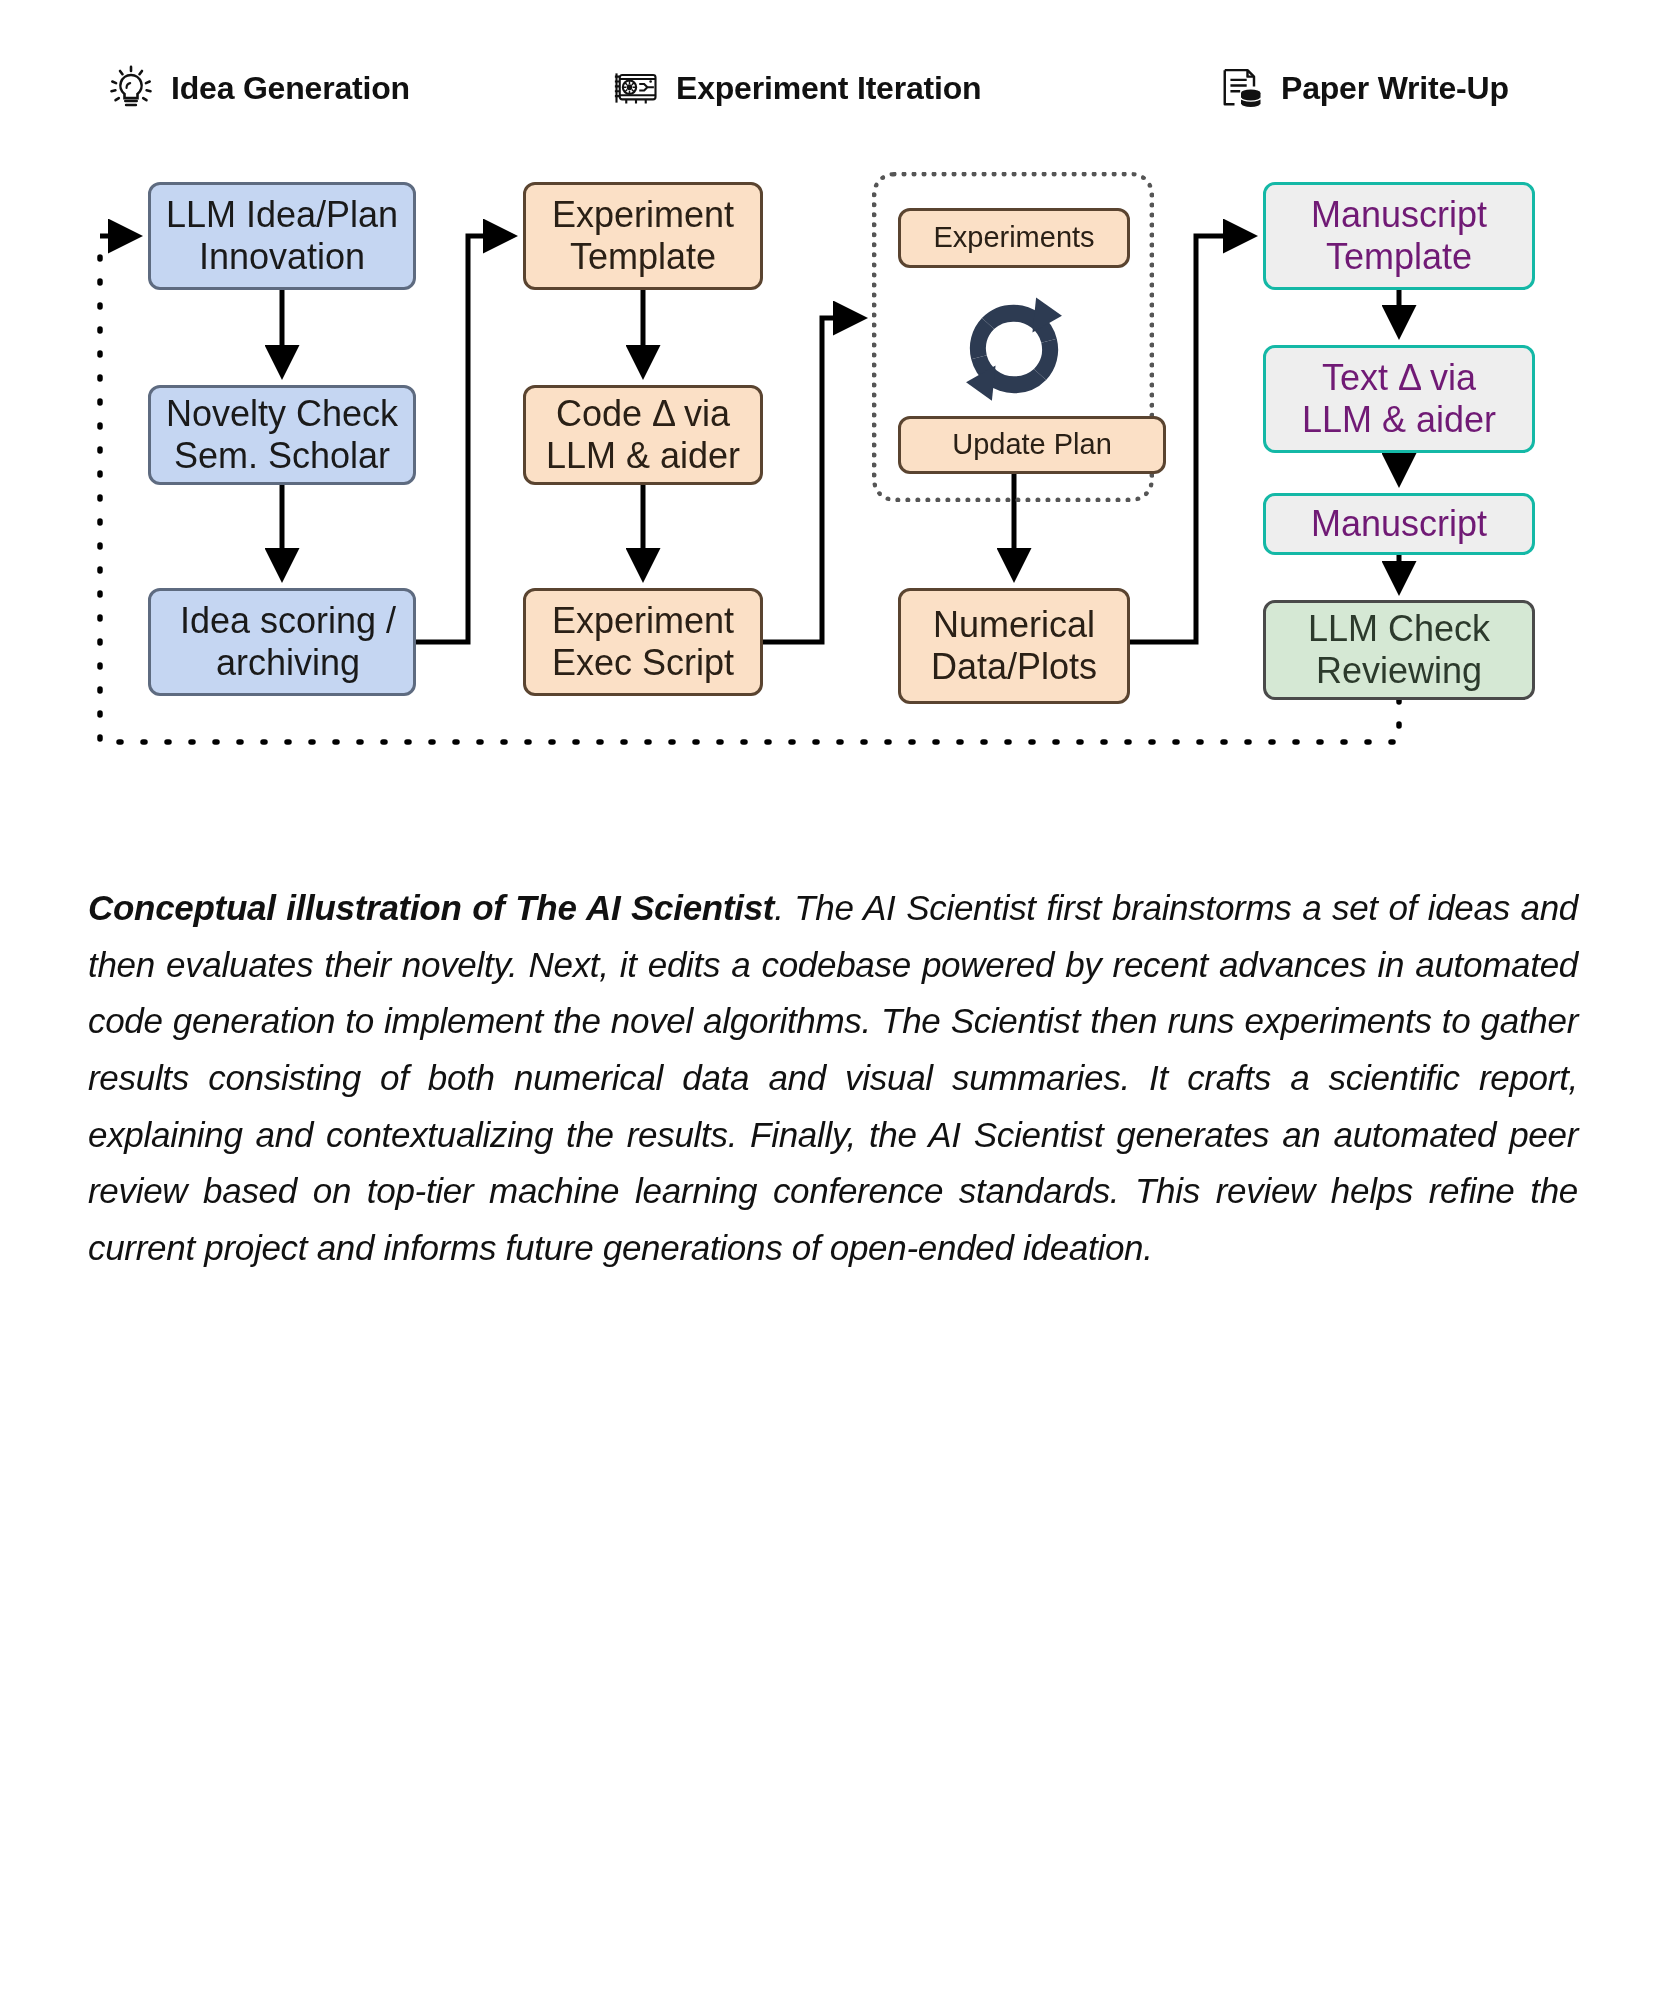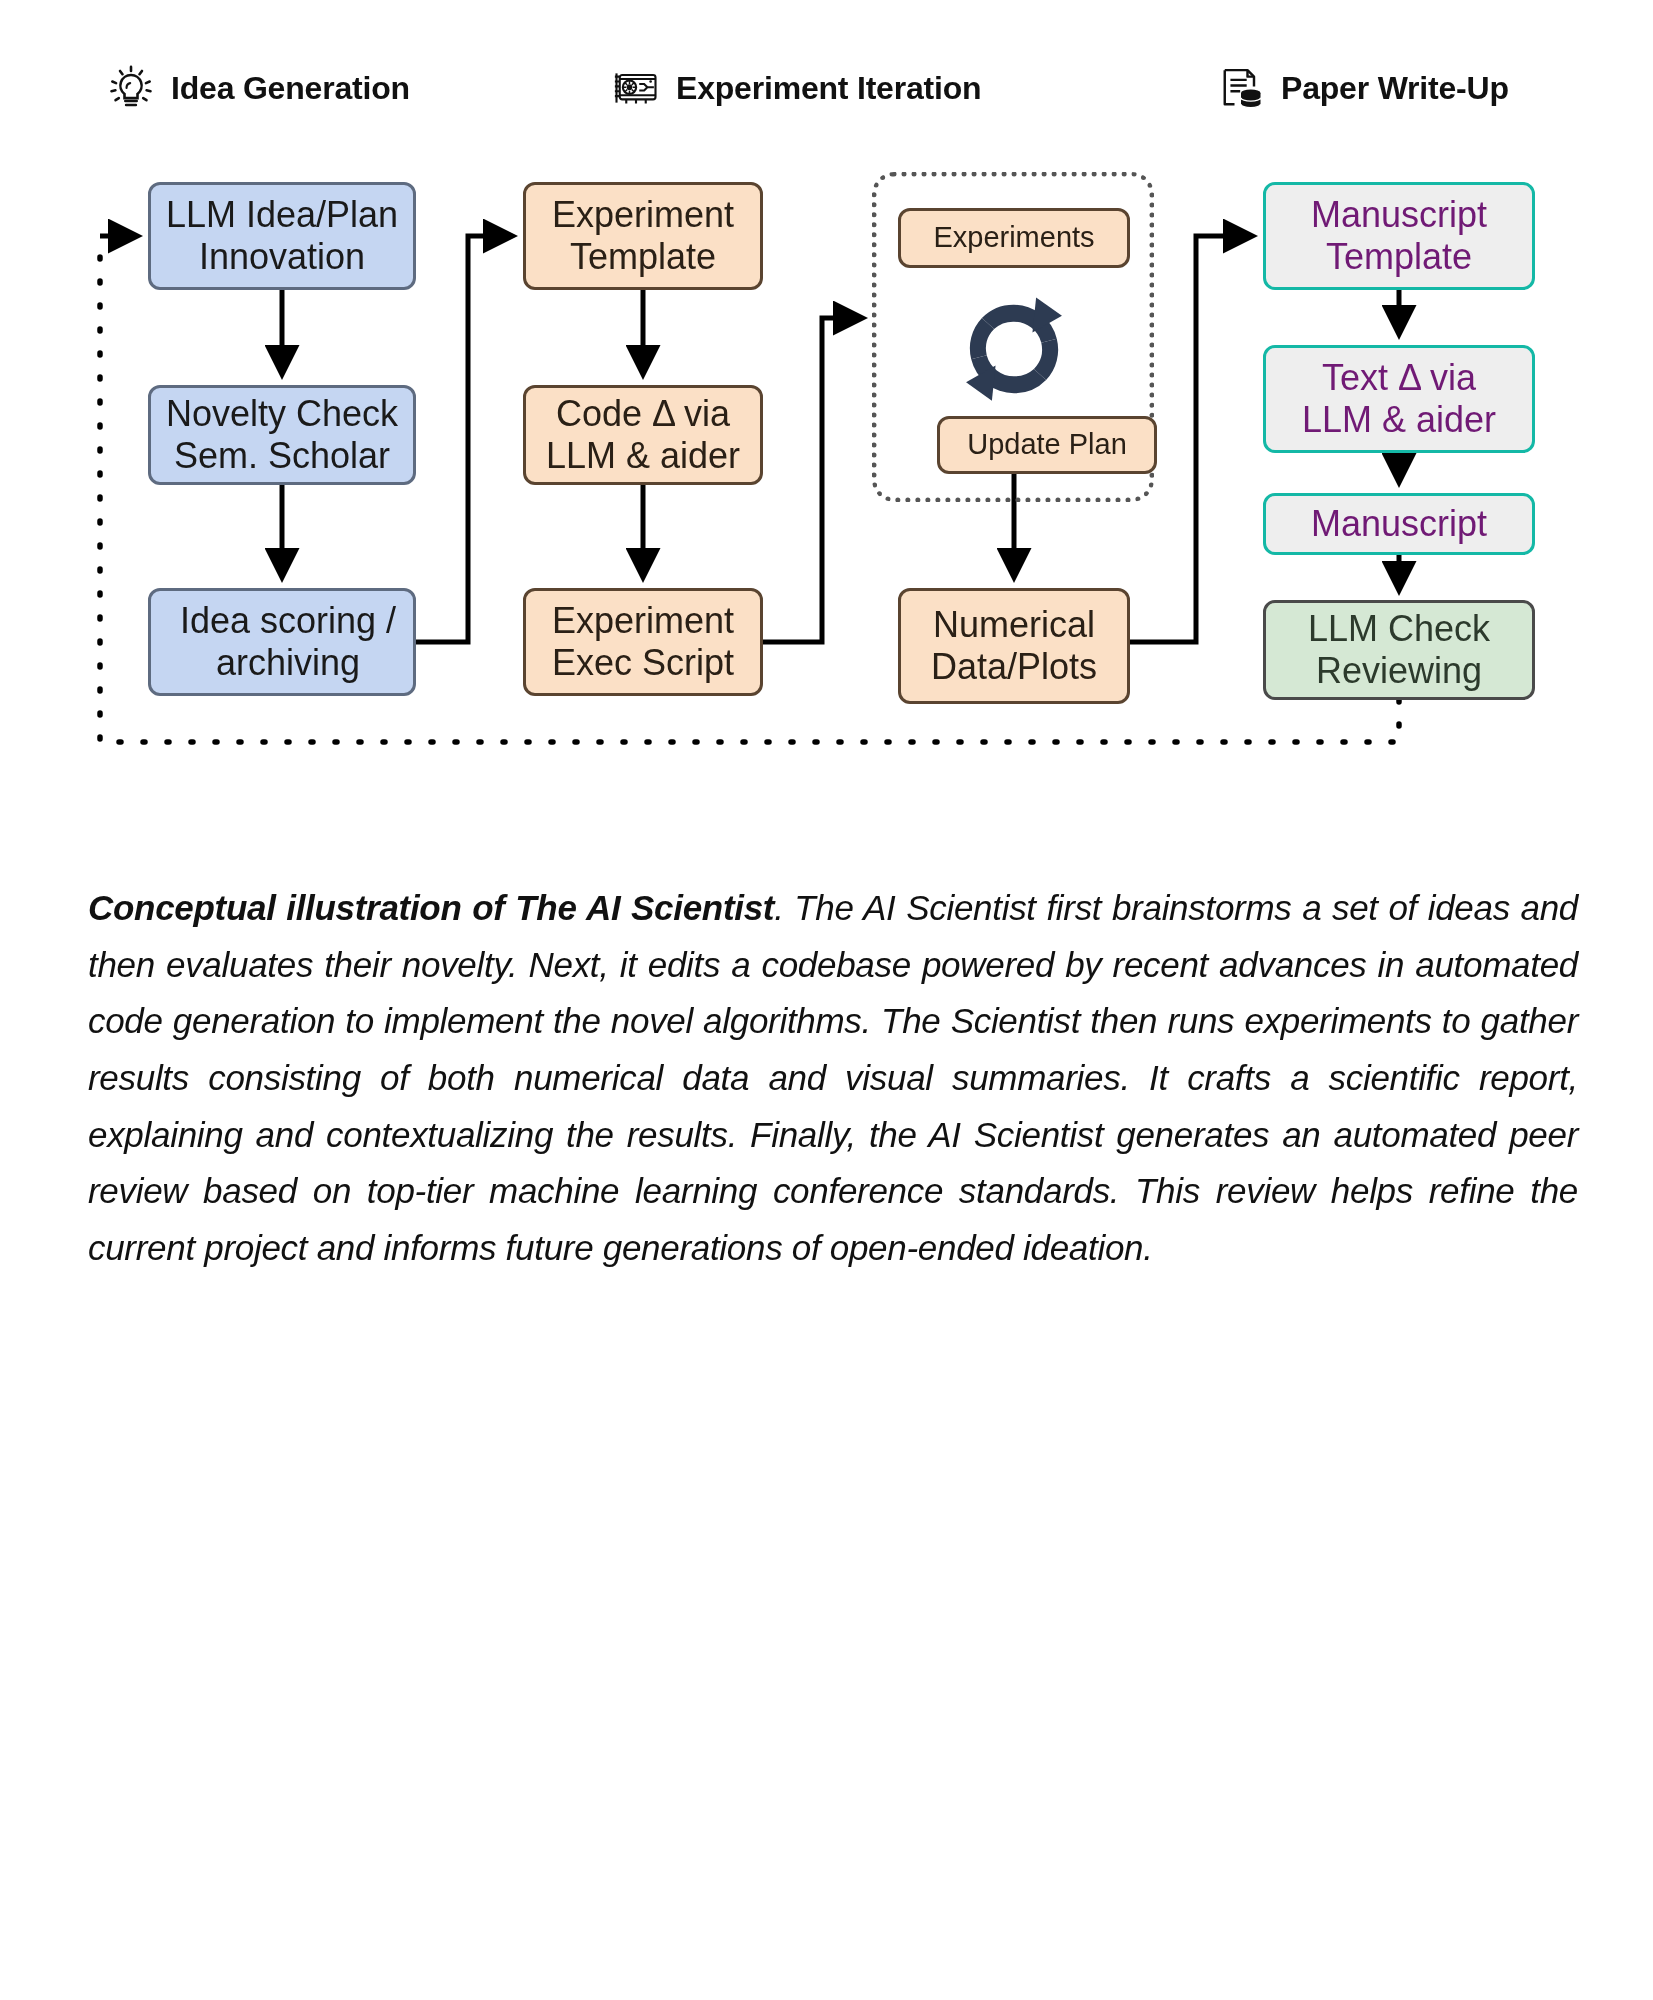--- a/index.html
+++ b/index.html
@@ -91,21 +91,21 @@
   #n-novelty     { left: 148px; top: 385px; width: 268px; height: 100px; }
   #n-idea-score  { left: 148px; top: 588px; width: 268px; height: 108px; padding-left: 20px; }
 
   
   #n-exp-tmpl    { left: 523px; top: 182px; width: 240px; height: 108px; }
   #n-code-delta  { left: 523px; top: 385px; width: 240px; height: 100px; }
   #n-exp-exec    { left: 523px; top: 588px; width: 240px; height: 108px; }
 
   
   #n-experiments { left: 898px; top: 208px; width: 232px; height: 60px; font-size: 29px; }
-  #n-update-plan { left: 898px; top: 416px; width: 220px; height: 58px; font-size: 29px; margin-left: 39px; }
+  #n-update-plan { left: 898px; top: 416px; width: 268px; height: 58px; font-size: 29px; }
   #n-numerical   { left: 898px; top: 588px; width: 232px; height: 116px; }
 
   
   #n-man-tmpl    { left: 1263px; top: 182px; width: 272px; height: 108px; }
   #n-text-delta  { left: 1263px; top: 345px; width: 272px; height: 108px; }
   #n-manuscript  { left: 1263px; top: 493px; width: 272px; height: 62px; }
   #n-llm-review  { left: 1263px; top: 600px; width: 272px; height: 100px; }
 
   
   #loop-box {

